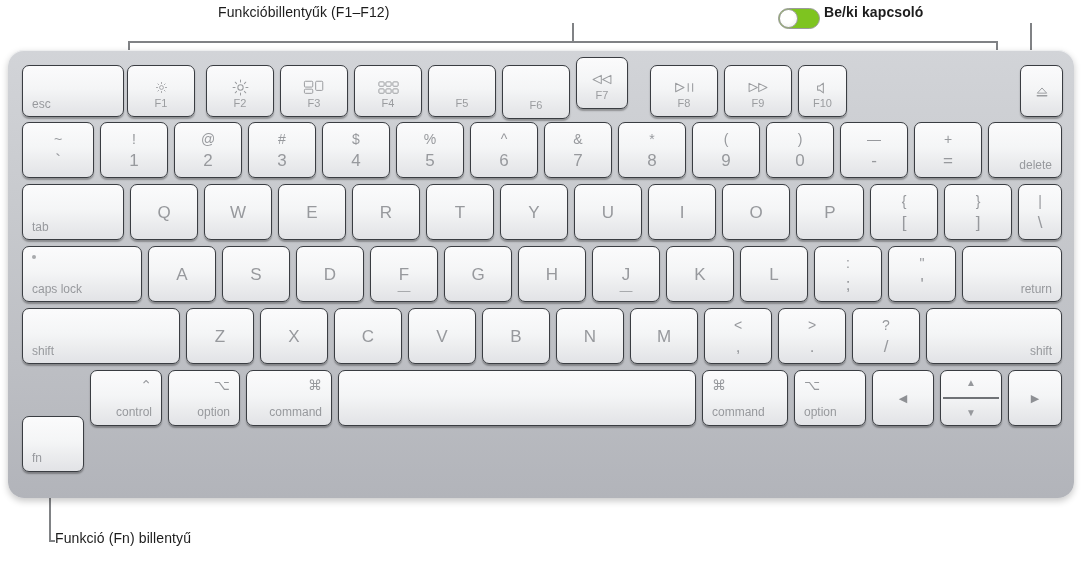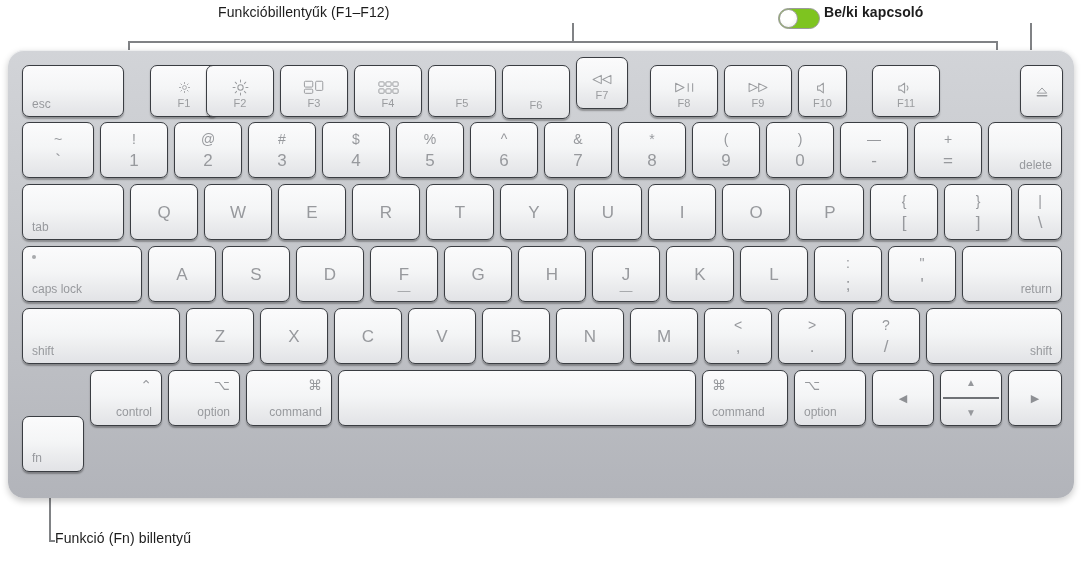--- a/index.html
+++ b/index.html
@@ -175,21 +175,21 @@
 
   <div class="leader leader-v" style="left:49px; top:480px; height:61px;"></div>
   <div class="leader leader-h" style="left:49px; top:540px; width:6px;"></div>
 
   <div id="keyboard">
 
     <div class="key fkey" style="left:14px; top:15px; width:102px; height:52px;">
       <div class="k-bl">esc</div>
     </div>
 
-    <div class="key fkey" style="left:142px; top:15px; width:68px; height:52px;">
+    <div class="key fkey" style="left:119px; top:15px; width:68px; height:52px;">
       <div class="k-icon">
         <svg width="15" height="15" viewBox="0 0 20 20" fill="none" stroke="#9a9c9f" stroke-width="1.1">
           <circle cx="10" cy="10" r="2.6"></circle>
           <g stroke-linecap="round">
             <path d="M10 3.2v1.6M10 15.2v1.6M3.2 10h1.6M15.2 10h1.6M5.2 5.2l1.1 1.1M13.7 13.7l1.1 1.1M14.8 5.2l-1.1 1.1M6.3 13.7l-1.1 1.1"></path>
           </g>
         </svg>
       </div>
       <div class="k-fnum">F1</div>
     </div>
@@ -272,29 +272,20 @@
 
     <div class="key fkey" style="left:790px; top:15px; width:49px; height:52px;">
       <div class="k-icon">
         <svg width="14" height="14" viewBox="0 0 16 16" fill="none" stroke="#9a9c9f" stroke-width="1.2" stroke-linejoin="round">
           <path d="M8.4 2.4 L4.4 5.6 H1.8 V10.4 H4.4 L8.4 13.6 Z"></path>
         </svg>
       </div>
       <div class="k-fnum">F10</div>
     </div>
 
-    <div class="key fkey" style="left:864px; top:15px; width:68px; height:52px;">
-      <div class="k-icon">
-        <svg width="18" height="14" viewBox="0 0 20 16" fill="none" stroke="#9a9c9f" stroke-width="1.2" stroke-linejoin="round">
-          <path d="M8.4 2.4 L4.4 5.6 H1.8 V10.4 H4.4 L8.4 13.6 Z"></path>
-          <path d="M11.2 5.6 C12.6 7 12.6 9 11.2 10.4" stroke-linecap="round"></path>
-        </svg>
-      </div>
-      <div class="k-fnum">F11</div>
-    </div>
 
 
     <div class="key fkey" style="left:1012px; top:15px; width:42px; height:52px;">
       <div class="k-mc">
         <svg width="14" height="13" viewBox="0 0 16 15" fill="none" stroke="#9a9c9f" stroke-width="1.1" stroke-linejoin="round">
           <path d="M8 2 L13.4 8 H2.6 Z"></path>
           <path d="M2.6 11 H13.4" stroke-width="1.8" stroke-linecap="round"></path>
         </svg>
       </div>
     </div>

